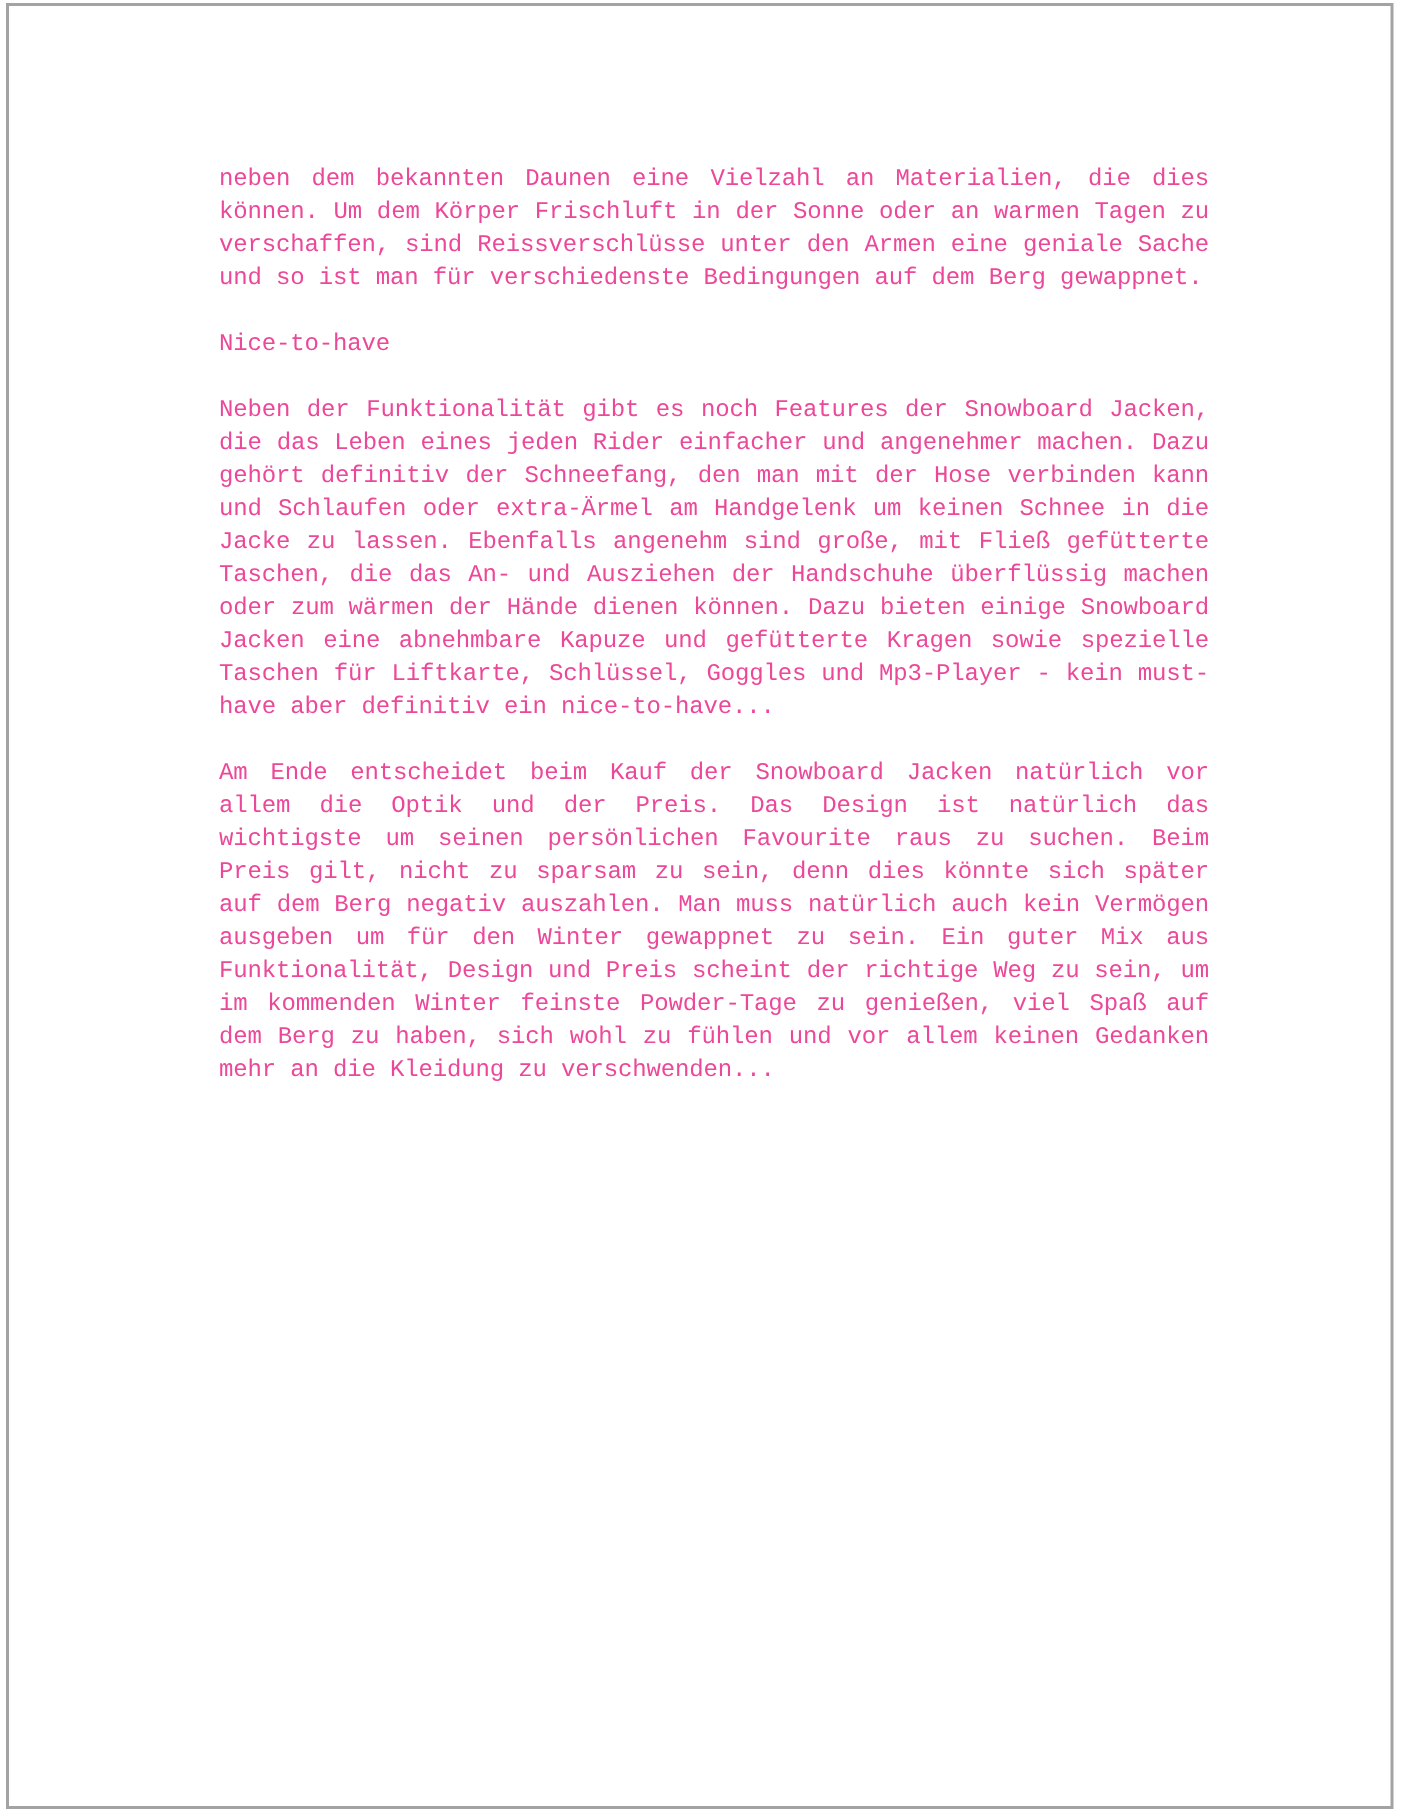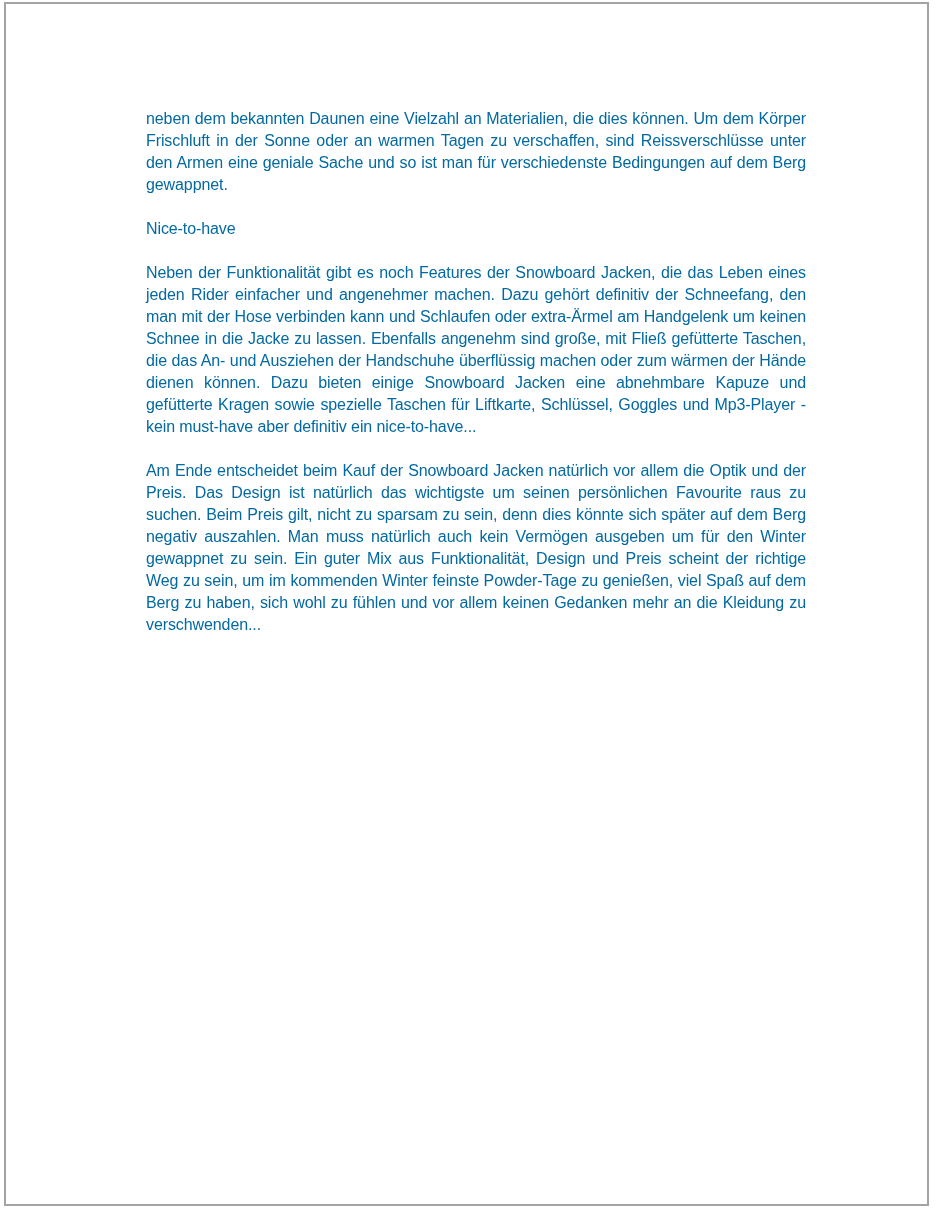--- a/index.html
+++ b/index.html
@@ -18,24 +18,24 @@
     height: 1204px; 
     border: 2px solid #a3a3a3;
     background: #ffffff;
     box-sizing: border-box;
   }
   .content {
     position: absolute;
     left: 140px;
     top: 104px;
     width: 660px;
-    font-family: Liberation Sans, sans-serif;
+    font-family: Liberation Mono, monospace;
     font-size: 16px;
     line-height: 22px;
-    color: #0369a1;
+    color: #ec4899;
     letter-spacing: -0.1px;
   }
   .content p {
     margin: 0 0 22px 0;
     text-align: justify;
     text-justify: inter-word;
   }
   .content p.heading {
     text-align: left;
   }

